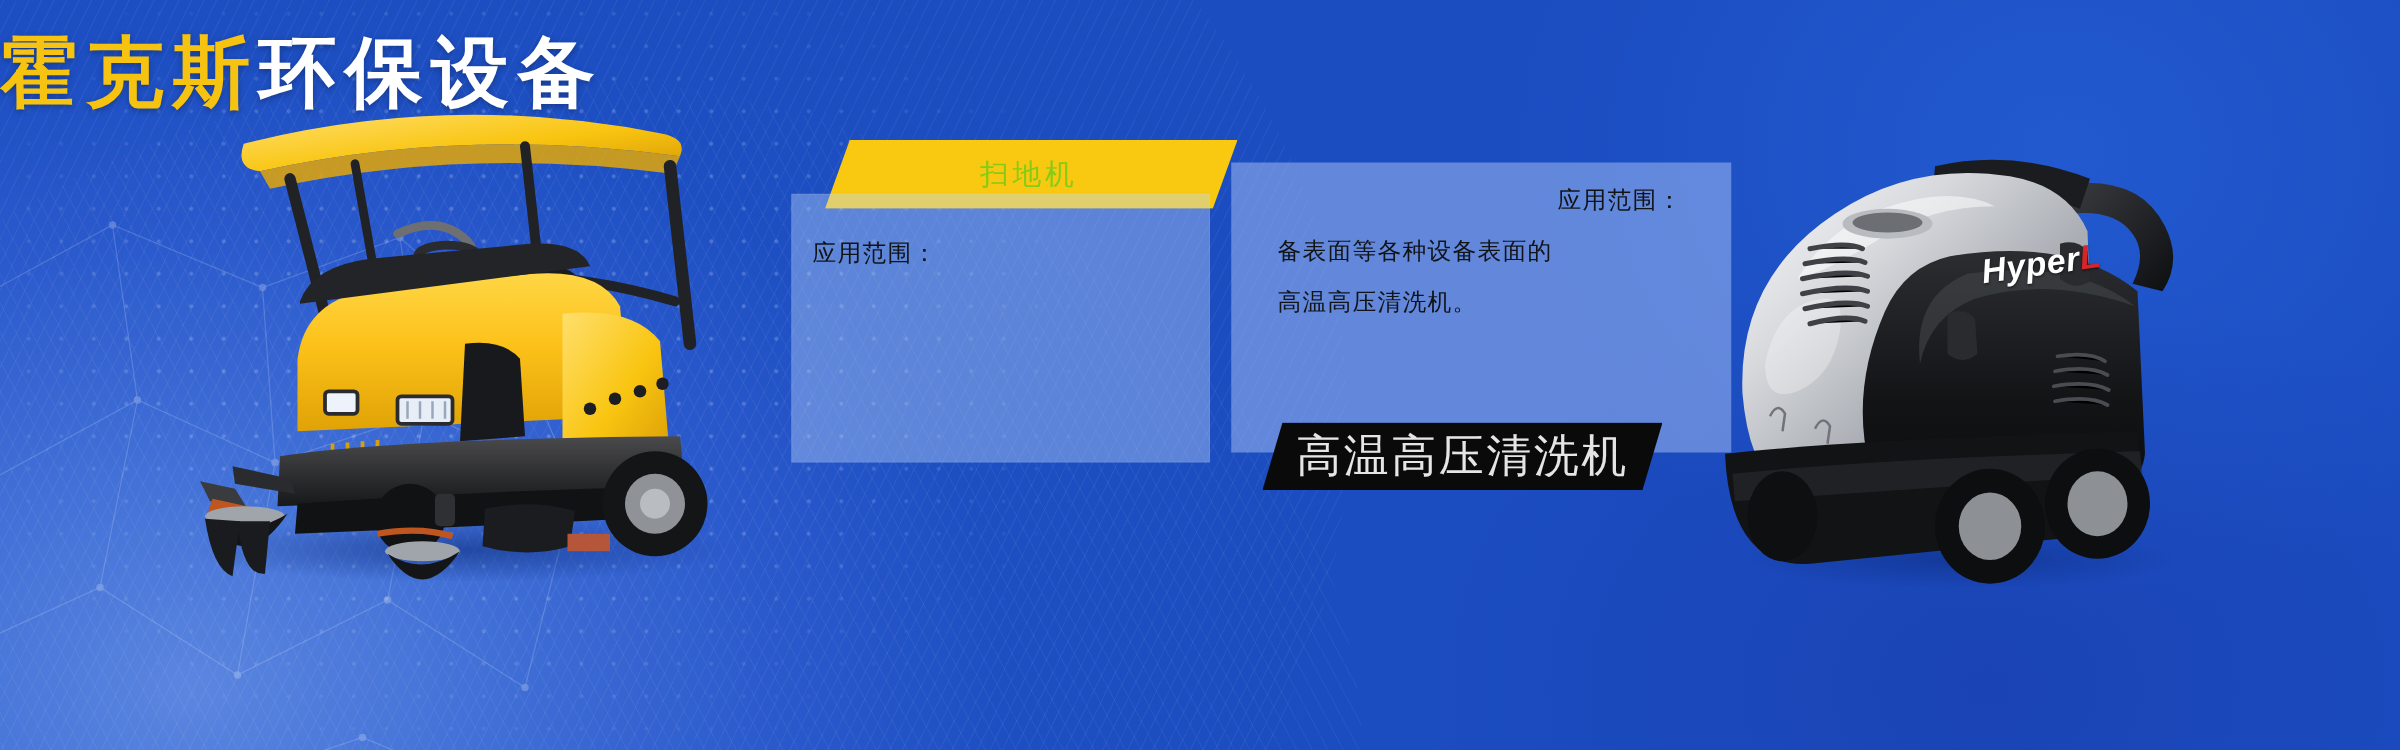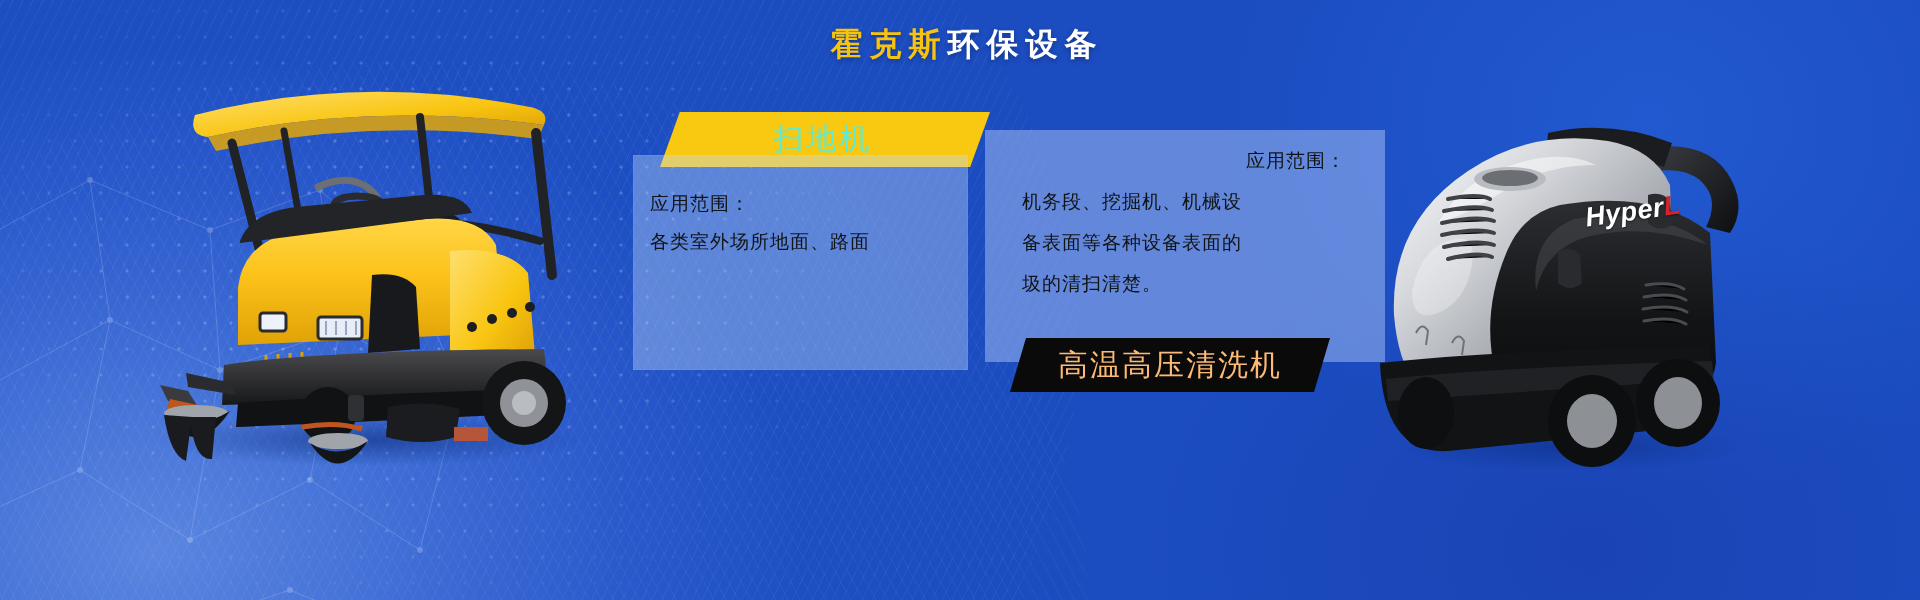--- a/index.html
+++ b/index.html
@@ -65,25 +65,23 @@
   }
   .bg-glow-br{
     position:absolute; right:-120px; bottom:-300px;
     width:900px; height:700px;
     background:radial-gradient(ellipse at center, rgba(25,60,170,.5) 0%, rgba(27,79,196,0) 70%);
   }
 
   
   .headline{
     position:absolute; left:0; top:28px; width:1920px;
-    text-align:center;
-    font-size:32px; font-weight:bold; letter-spacing:7px;
+    font-size:62px; font-weight:bold; letter-spacing:7px;
     line-height:1;
     white-space:nowrap;
-    padding-left:14px;
   }
   .headline .gold{
     color:#f6c310;
     text-shadow:0 2px 5px rgba(0,0,0,.30);
   }
   .headline .white{
     color:#ffffff;
     text-shadow:0 2px 5px rgba(0,0,0,.30);
   }
 
@@ -108,21 +106,21 @@
     position:absolute; left:660px; top:112px;
     width:330px; height:55px;
     background:#f9c810;
     clip-path:polygon(6% 0, 100% 0, 94% 100%, 0% 100%);
     box-shadow:0 3px 10px rgba(0,0,0,.18);
   }
   .tag-yellow-label{
     position:absolute; left:660px; top:112px;
     width:330px; height:55px;
     display:flex; align-items:center; justify-content:center;
-    color:#5eead4; font-size:30px; letter-spacing:3px;
+    color:#84cc16; font-size:23px; letter-spacing:3px;
     text-indent:-4px;
   }
 
   
   .panel-right{
     position:absolute; left:985px; top:130px;
     width:400px; height:232px;
     background:rgba(176,200,248,.48);
   }
   .panel-right-txt{
@@ -140,21 +138,21 @@
     position:absolute; left:1010px; top:338px;
     width:320px; height:54px;
     background:#0a0a0a;
     clip-path:polygon(5% 0, 100% 0, 95% 100%, 0% 100%);
     box-shadow:0 3px 12px rgba(0,0,0,.35);
   }
   .tag-black-label{
     position:absolute; left:1010px; top:338px;
     width:320px; height:54px;
     display:flex; align-items:center; justify-content:center;
-    color:#fdba74; font-size:30px; letter-spacing:2px;
+    color:#e5e5e5; font-size:36px; letter-spacing:2px;
   }
 
   
   .sweeper{ position:absolute; left:120px; top:55px; width:480px; height:410px; }
   .sweeper svg, .washer svg{ display:block; width:100%; height:100%; }
 
   
   .washer{ position:absolute; left:1360px; top:95px; width:410px; height:380px; }
 
   .wordmark{
@@ -314,29 +312,27 @@
       <rect x="228" y="340" width="16" height="26" rx="4" fill="#2f3033"></rect>
     </svg>
   </div>
 
   <div class="tag-yellow"></div>
   <div class="tag-yellow-label">扫地机</div>
 
   <div class="panel-left"></div>
   <div class="panel-left-txt">
     <span class="ln">应用范围：</span>
-    <span class="ln">各类室外场所地面、路面</span>
   </div>
 
   <div class="panel-right"></div>
   <div class="panel-right-txt">
     <span class="ln first">应用范围：</span>
-    <span class="ln">机务段、挖掘机、机械设</span>
     <span class="ln">备表面等各种设备表面的</span>
-    <span class="ln">圾的清扫清楚。</span>
+    <span class="ln">高温高压清洗机。</span>
   </div>
 
   <div class="tag-black"></div>
   <div class="tag-black-label">高温高压清洗机</div>
 
   <div class="washer">
     <svg viewBox="0 0 410 380" xmlns="http://www.w3.org/2000/svg">
       <defs>
         <linearGradient id="sil" x1="0" y1="0" x2="1" y2="1">
           <stop offset="0%" stop-color="#fbfbfc"></stop>

